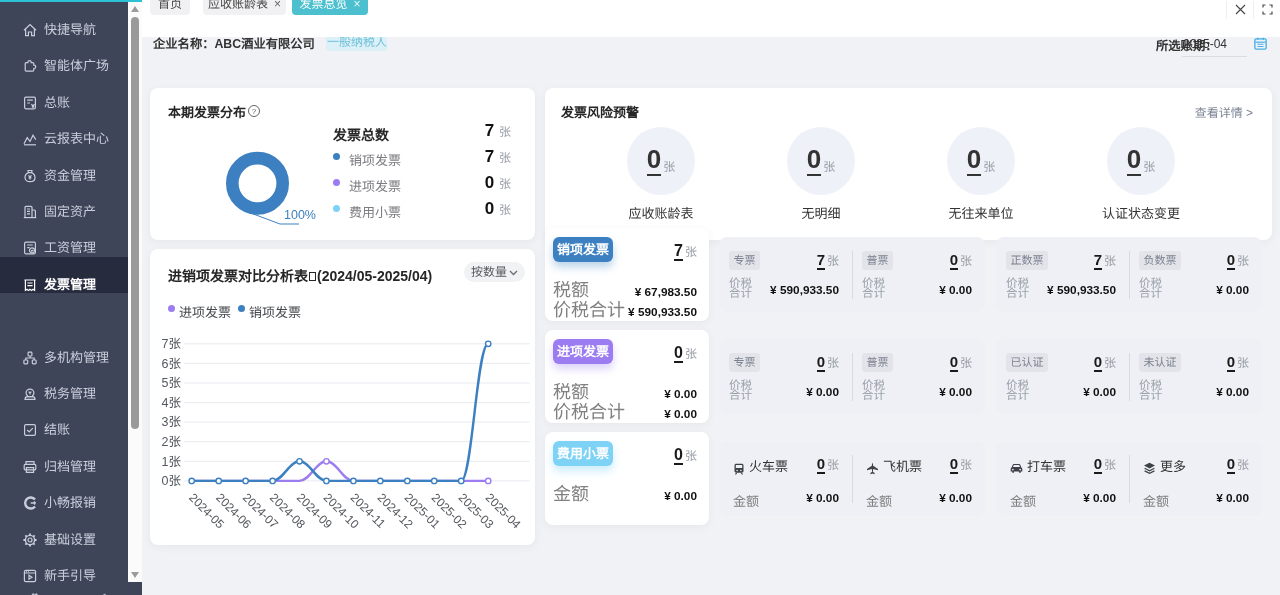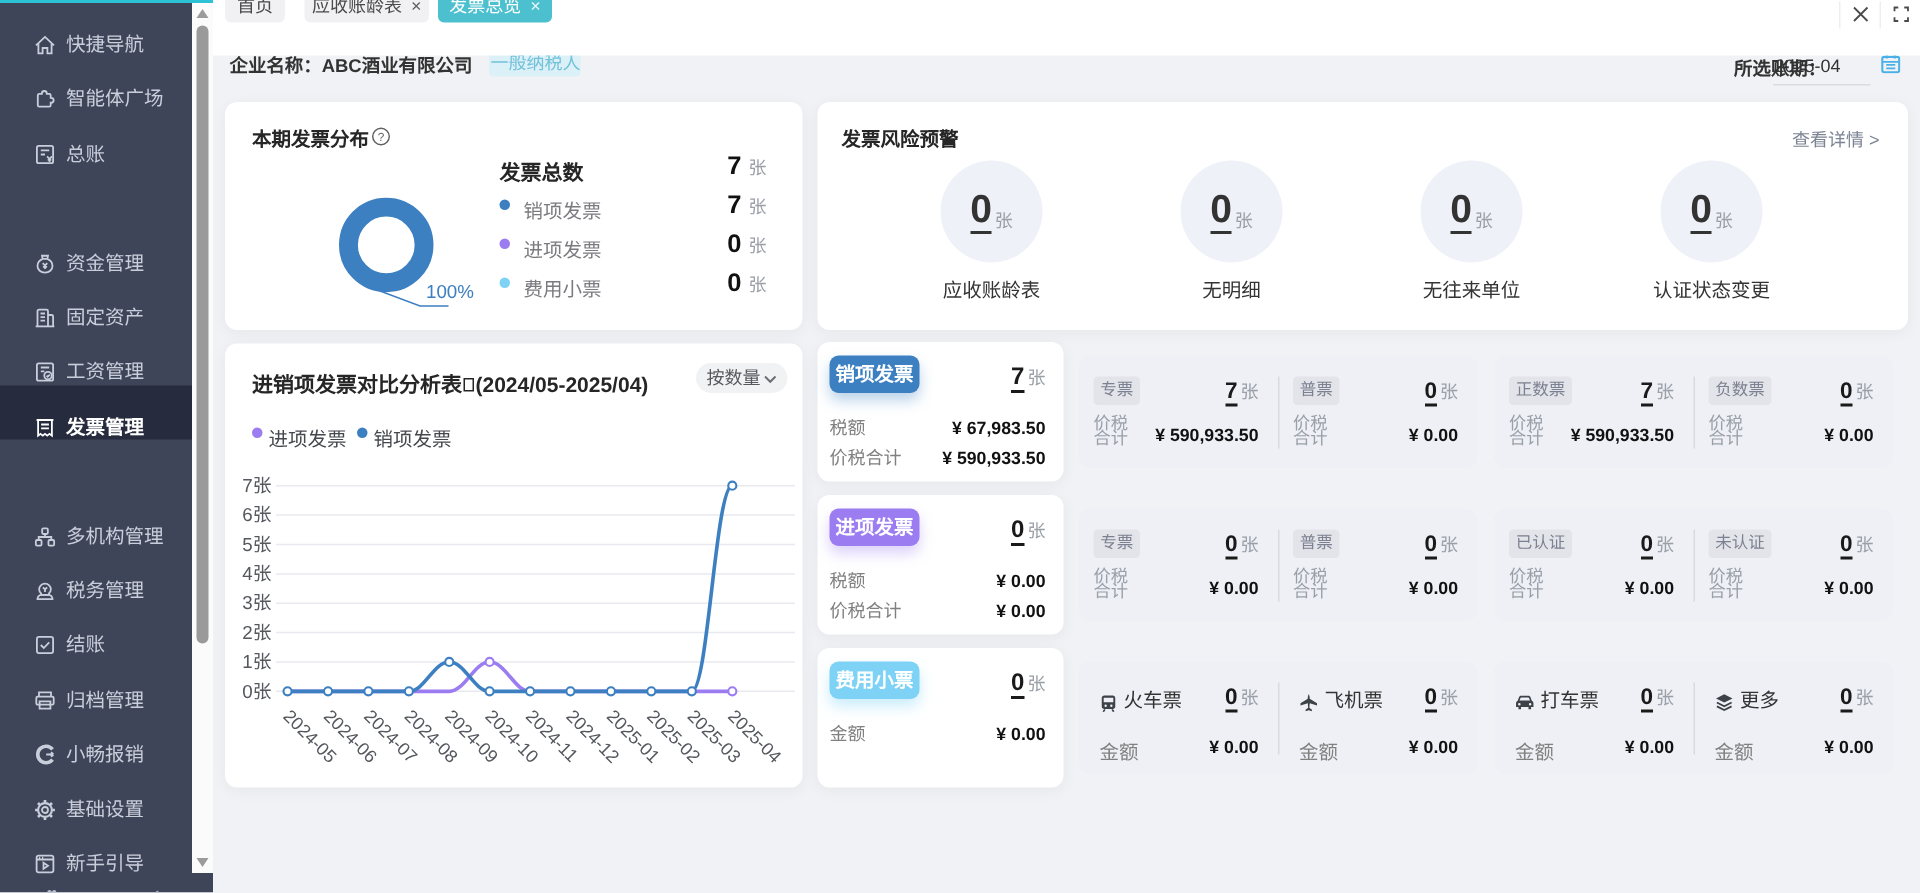--- a/index.html
+++ b/index.html
@@ -36,21 +36,21 @@
   
   #content { left:142px; top:19px; width:1138px; height:576px; background:#f0f2f5; }
 
   
   #hdr-name { left:153px; top:34px; font-size:12.3px; font-weight:bold; color:#333; z-index:5;}
   #hdr-tag { left:326px; top:33px; width:61px; height:18px; background:#dcf0f8; color:#72c2da; font-size:12px; text-align:right; line-height:18px; border-radius:3px; z-index:5;}
   #hdr-period { left:1120px; top:36px; font-size:12.3px; font-weight:bold; color:#333; z-index:5;margin-left:36px;}
   #hdr-date { left:1183px; top:37px; font-size:12px; color:#333; z-index:5;}
   #hdr-underline { left:1182px; top:56px; width:65px; height:1px; background:#d9dce1; z-index:5;}
 
-  .card { position:absolute; background:#fff; border-radius:8px; box-shadow:0 2px 10px rgba(30,40,80,0.05); }
+  .card { position:absolute; background:#fff; border-radius:8px; box-shadow:0 2px 10px rgba(30,40,80,0.05);margin-top:20px; }
   #cardA { left:150px; top:68px; width:385px; height:152px; }
   #cardB { left:545px; top:68px; width:727px; height:152px; }
   #cardC { left:150px; top:229px; width:385px; height:296px; }
 
   .ctitle { font-weight:bold; font-size:13px; color:#262626; }
 
   
   .risk { position:absolute; width:160px; text-align:center; }
   .risk .circ { width:68px; height:68px; border-radius:50%; background:#eef1f8; margin:0 auto; display:flex; align-items:center; justify-content:center; }
   .risk .num { font-size:26px; font-weight:bold; color:#333; border-bottom:2px solid #333; line-height:1.05; }
@@ -60,21 +60,21 @@
   
   .lcard { position:absolute; left:545px; width:164px; height:93px; background:#fff; border-radius:8px; box-shadow:0 2px 10px rgba(30,40,80,0.05); }
   .pill { position:absolute; left:8px; top:9px; width:60px; height:25px; border-radius:6px; color:#fff; font-size:13px; font-weight:bold; text-align:center; line-height:25px; }
   .pill.blue { background:#3d80c2; box-shadow:0 5px 9px rgba(61,128,194,.35); }
   .pill.purple { background:#9c7df1; box-shadow:0 5px 9px rgba(156,125,241,.35); }
   .pill.cyan { background:#7ed2f6; box-shadow:0 5px 9px rgba(126,210,246,.4); }
   .cnt { position:absolute; right:12px; top:14px; }
   .cnt b { font-size:16px; color:#1a1a1a; border-bottom:2px solid #1a1a1a; }
   .cnt span { font-size:12px; color:#9ba0a8; margin-left:2px; }
   .kv { position:absolute; left:8px; right:12px; display:flex; justify-content:space-between; align-items:baseline; }
-  .kv .k { font-size:12px; color:#808080; }
+  .kv .k { font-size:18px; color:#808080; }
   .kv .v { font-size:11.8px; font-weight:bold; color:#111; }
 
   .panel { position:absolute; width:266px; height:75px; background:#eef0f5; border-radius:8px; display:flex; }
   .ph { position:relative; width:133px; height:75px; }
   .ph + .ph:before { content:""; position:absolute; left:0; top:14px; height:48px; width:1px; background:#d8dade; }
   .gpill { position:absolute; left:10px; top:14px; height:19px; padding:0 4.5px; background:#e3e4e9; border-radius:3px; font-size:11px; color:#7b8190; line-height:19px; }
   .pcnt { position:absolute; right:13px; top:14px; }
   .pcnt b { font-size:15px; color:#1a1a1a; border-bottom:2px solid #1a1a1a; }
   .pcnt span { font-size:12px; color:#9ba0a8; margin-left:2px; }
   .plbl { position:absolute; left:10px; top:42px; font-size:11.5px; color:#9aa0a9; line-height:9.8px; }
@@ -97,20 +97,26 @@
           <path d="M3.2 5.6 C3.2 5 3.6 4.6 4.2 4.6 H5.9 V4.3 A1.65 1.65 0 0 1 9.2 4.3 V4.6 H10.8 C11.4 4.6 11.8 5 11.8 5.6 V7.2 H12.1 A1.65 1.65 0 0 1 12.1 10.5 H11.8 V12.1 C11.8 12.7 11.4 13.1 10.8 13.1 H4.2 C3.6 13.1 3.2 12.7 3.2 12.1 Z"></path>
         </svg>
       </span>智能体广场</div>
   <div class="mitem" style="top:72.8px"><span class="mico">
         <svg viewBox="0 0 16 16" fill="none" stroke="#c9cedb" stroke-width="1.2">
           <rect x="2.6" y="2.2" width="10.8" height="11.6" rx="1.2"></rect>
           <path d="M5.2 5.2 H10.8 M5.2 8 H8"></path>
           <path d="M9.4 9.2 L11 11 M12.6 9.2 L11 11 M11 11 V13 M9.8 11.6 H12.2"></path>
         </svg>
       </span>总账</div>
+  <div class="mitem" style="top:109.2px"><span class="mico">
+        <svg viewBox="0 0 16 16" fill="none" stroke="#c9cedb" stroke-width="1.2">
+          <path d="M2 12.8 L5.2 6.6 L8 10.4 L11 4.2 L13.8 8.6"></path>
+          <path d="M2 13.8 H14"></path>
+        </svg>
+      </span>云报表中心</div>
   <div class="mitem" style="top:145.6px"><span class="mico">
         <svg viewBox="0 0 16 16" fill="none" stroke="#c9cedb" stroke-width="1.2">
           <path d="M6.4 4.6 C4.4 5.5 3 7.4 3 9.4 C3 12 5.2 13.7 8 13.7 C10.8 13.7 13 12 13 9.4 C13 7.4 11.6 5.5 9.6 4.6 M6 2.5 H10 L9.6 4.6 H6.4 Z"></path>
           <path d="M6.5 7.4 L8 9 L9.5 7.4 M8 9 V11.4 M6.6 9.9 H9.4"></path>
         </svg>
       </span>资金管理</div>
   <div class="mitem" style="top:182px"><span class="mico">
         <svg viewBox="0 0 16 16" fill="none" stroke="#c9cedb" stroke-width="1.2">
           <path d="M3 13.6 V3.4 C3 2.8 3.4 2.4 4 2.4 H9 C9.6 2.4 10 2.8 10 3.4 V13.6"></path>
           <path d="M10 6 H12.4 C13 6 13.4 6.4 13.4 7 V13.6"></path>

